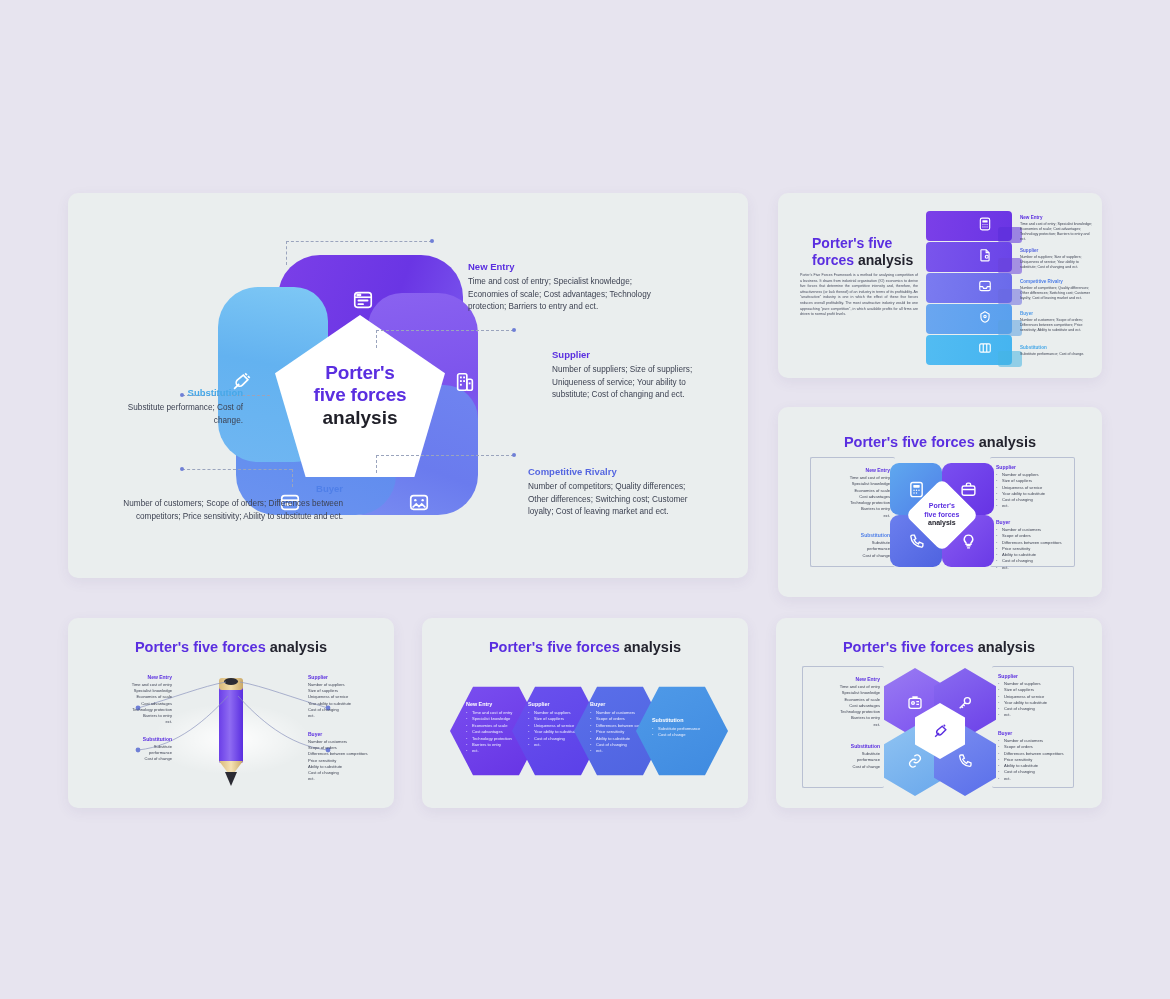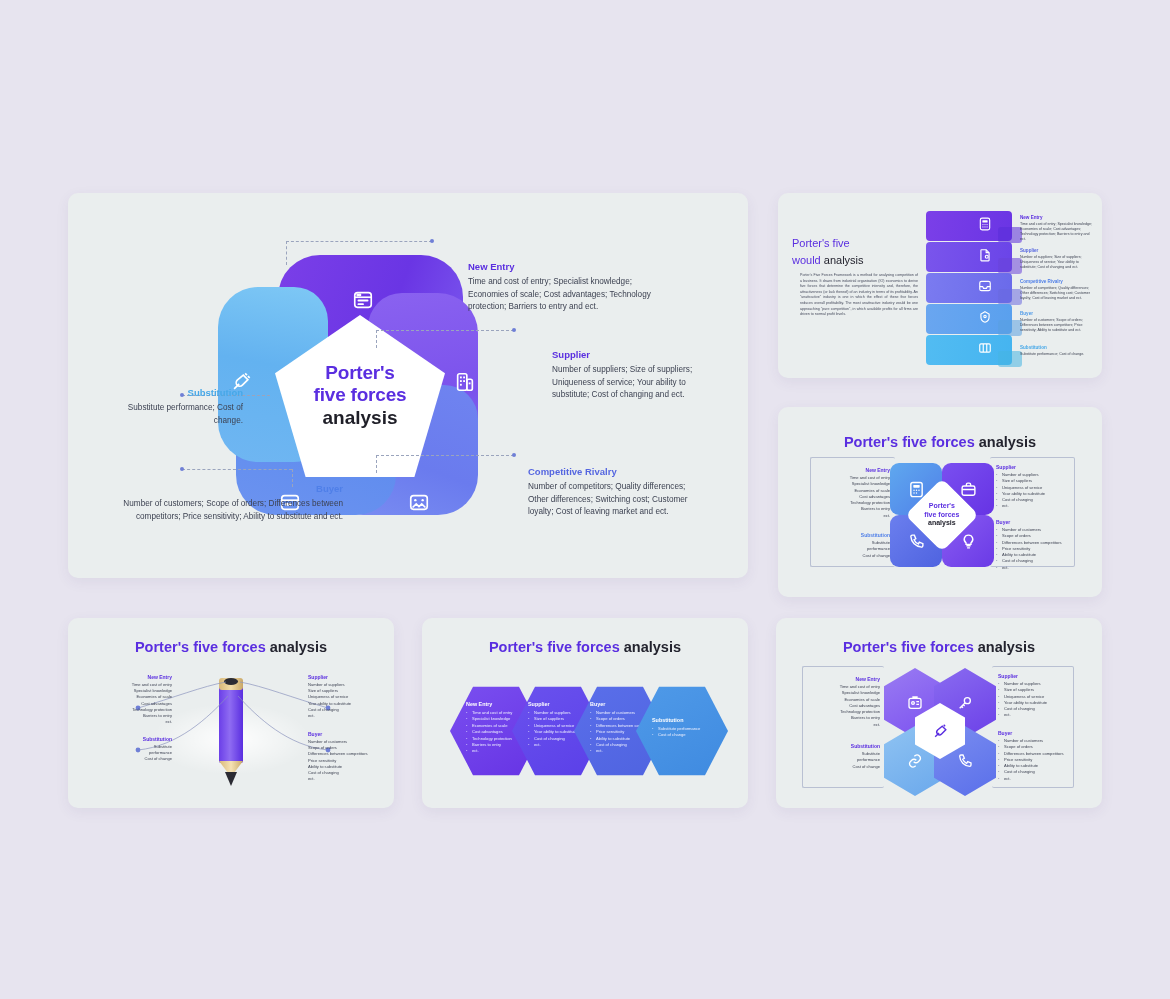--- a/index.html
+++ b/index.html
@@ -55,21 +55,21 @@
   .dashv { position: absolute; border-left: 1px dashed #9aa4bd; }
   .dot { position: absolute; width: 4px; height: 4px; border-radius: 50%; background: #6f7fd6; }
 
   
   .mini-title { text-align: center; font-size: 14.5px; font-weight: bold; }
   .mini-title .a { color: #5a2ee0; }
   .mini-title .b { color: #23232e; }
 
   
   #card-spiral { left: 778px; top: 193px; width: 324px; height: 185px; }
-  #card-spiral .sp-title { position: absolute; left: 14px; top: 42px; width: 120px; font-size: 11px; font-weight: normal; line-height: 17px; }
+  #card-spiral .sp-title { position: absolute; left: 34px; top: 42px; width: 120px; font-size: 14px; font-weight: bold; line-height: 17px; }
   #card-spiral .sp-body { position: absolute; left: 22px; top: 80px; width: 118px; font-size: 3.6px; line-height: 5.6px; color: #454a5c; text-align: justify; }
   .spiral { position: absolute; left: 148px; top: 18px; width: 86px; height: 152px; }
   .sband { position: absolute; left: 0; width: 86px; height: 30px; border-radius: 4px; }
   .sband .ic { position: absolute; right: 20px; top: 6px; width: 14px; height: 14px; color: #fff; }
   .sband .ic svg { width: 100%; height: 100%; }
   .sband .tail { position: absolute; right: -10px; top: 16px; width: 24px; height: 16px; border-radius: 3px; opacity: .55; }
   #card-spiral .rt { position: absolute; left: 242px; width: 76px; }
   #card-spiral .rt .label-ttl { font-size: 4.6px; margin-bottom: 2px; }
   #card-spiral .rt .label-txt { font-size: 3.6px; line-height: 5px; }
 
@@ -247,21 +247,21 @@
 
     <div class="label-block" style="left:55px;top:194px;width:120px;text-align:right;">
       <div class="label-ttl c-sky">Substitution</div>
       <div class="label-txt">Substitute performance; Cost of change.</div>
     </div>
   </div>
 
   <div class="card" id="card-spiral">
     <div class="sp-title">
       <span class="c-pur">Porter's five</span><br>
-      <span class="c-pur">would </span><span class="b" style="color:#23232e">analysis</span>
+      <span class="c-pur">forces </span><span class="b" style="color:#23232e">analysis</span>
     </div>
     <div class="sp-body">Porter's Five Forces Framework is a method for analysing competition of a business. It draws from industrial organisation (IO) economics to derive five forces that determine the competitive intensity and, therefore, the attractiveness (or lack thereof) of an industry in terms of its profitability. An "unattractive" industry is one in which the effect of these five forces reduces overall profitability. The most unattractive industry would be one approaching "pure competition", in which available profits for all firms are driven to normal profit levels.</div>
 
     <div class="spiral">
       <div class="sband" style="top:0;background:linear-gradient(100deg,#7b3fe8,#6a35e4);">
         <span class="tail" style="background:#5a2ed8;"></span>
         <span class="ic">
           <svg viewBox="0 0 24 24" fill="none" stroke="currentColor" stroke-width="2">
               <rect x="4" y="2" width="16" height="20" rx="3"></rect>
               <rect x="7.5" y="5.5" width="9" height="4" rx="1" fill="currentColor" stroke="none"></rect>

